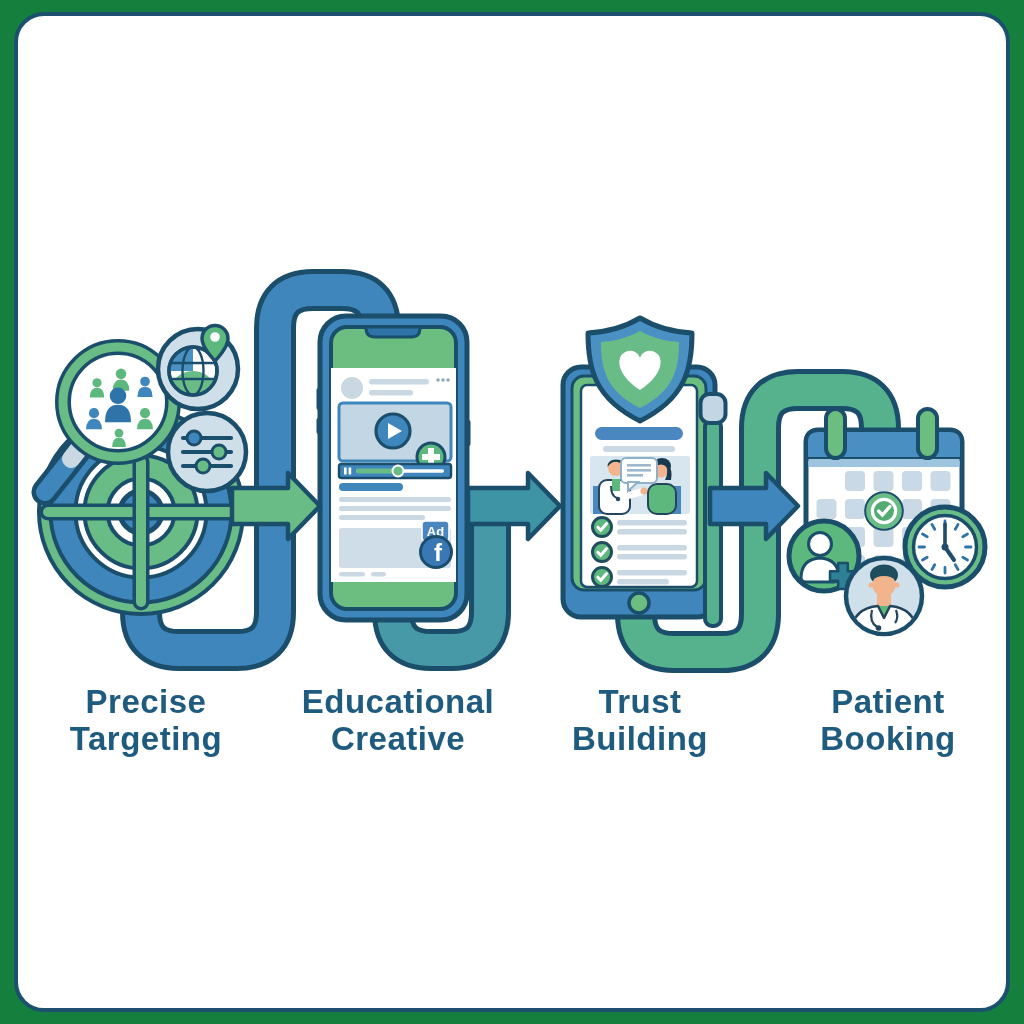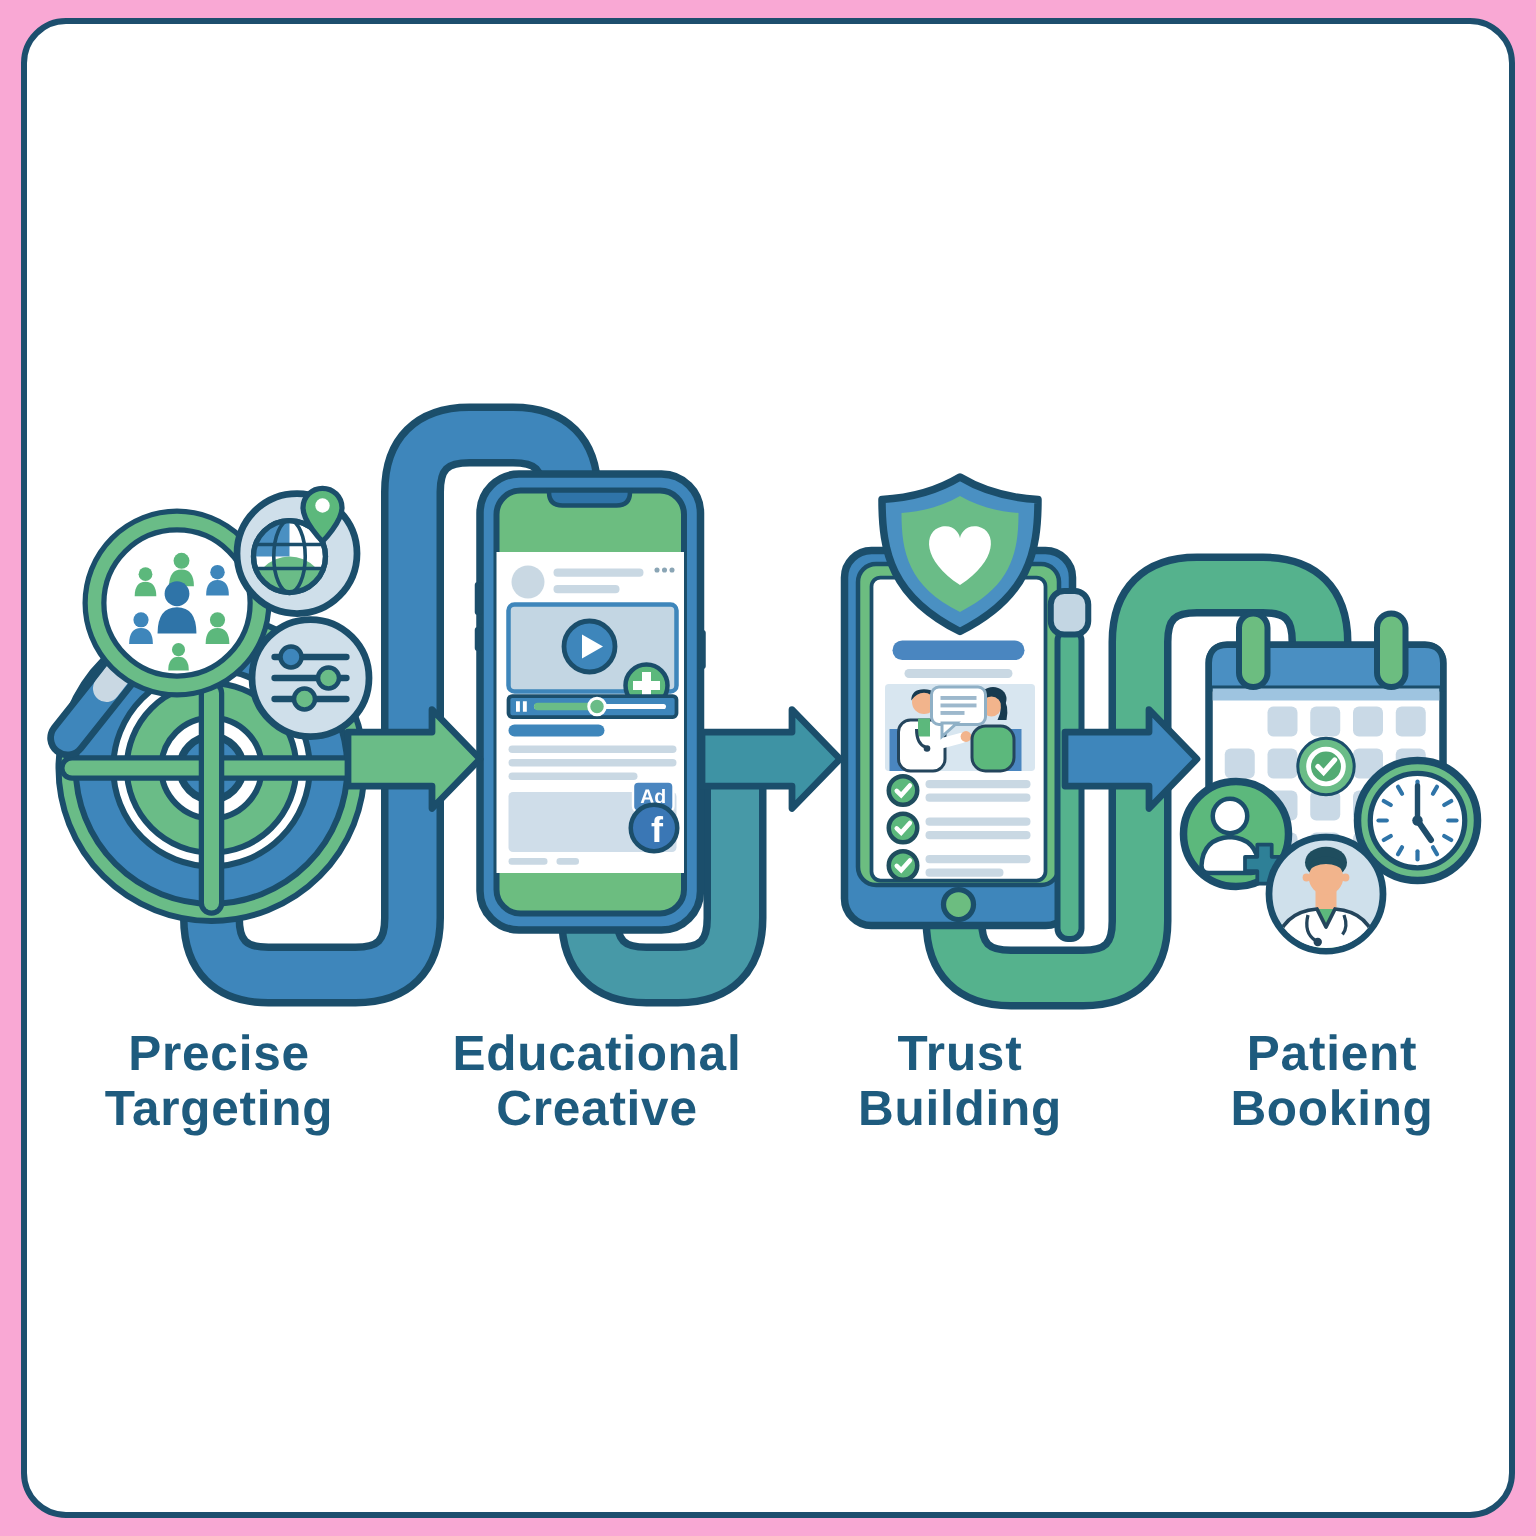--- a/index.html
+++ b/index.html
@@ -1,16 +1,16 @@
 <!DOCTYPE html>
 <html><head>
 <meta charset="utf-8">
 <style>
   html,body{margin:0;padding:0;background:#ffffff;}
-  .stage{position:relative;width:1024px;height:1024px;background:#f9a8d4;overflow:hidden;
+  .stage{position:relative;width:1024px;height:1024px;background:#15803d;overflow:hidden;
          font-family:"Liberation Sans",sans-serif;}
   svg{display:block;}
   text{font-family:"Liberation Sans",sans-serif;}
   .step-label{font-weight:bold;font-size:33px;fill:#1e5b7e;letter-spacing:.5px;}
   .ad-text{font-weight:bold;font-size:13px;fill:#ffffff;}
   .fb-text{font-weight:bold;font-size:24px;fill:#ffffff;}
 </style>
 </head>
 <body>
 

